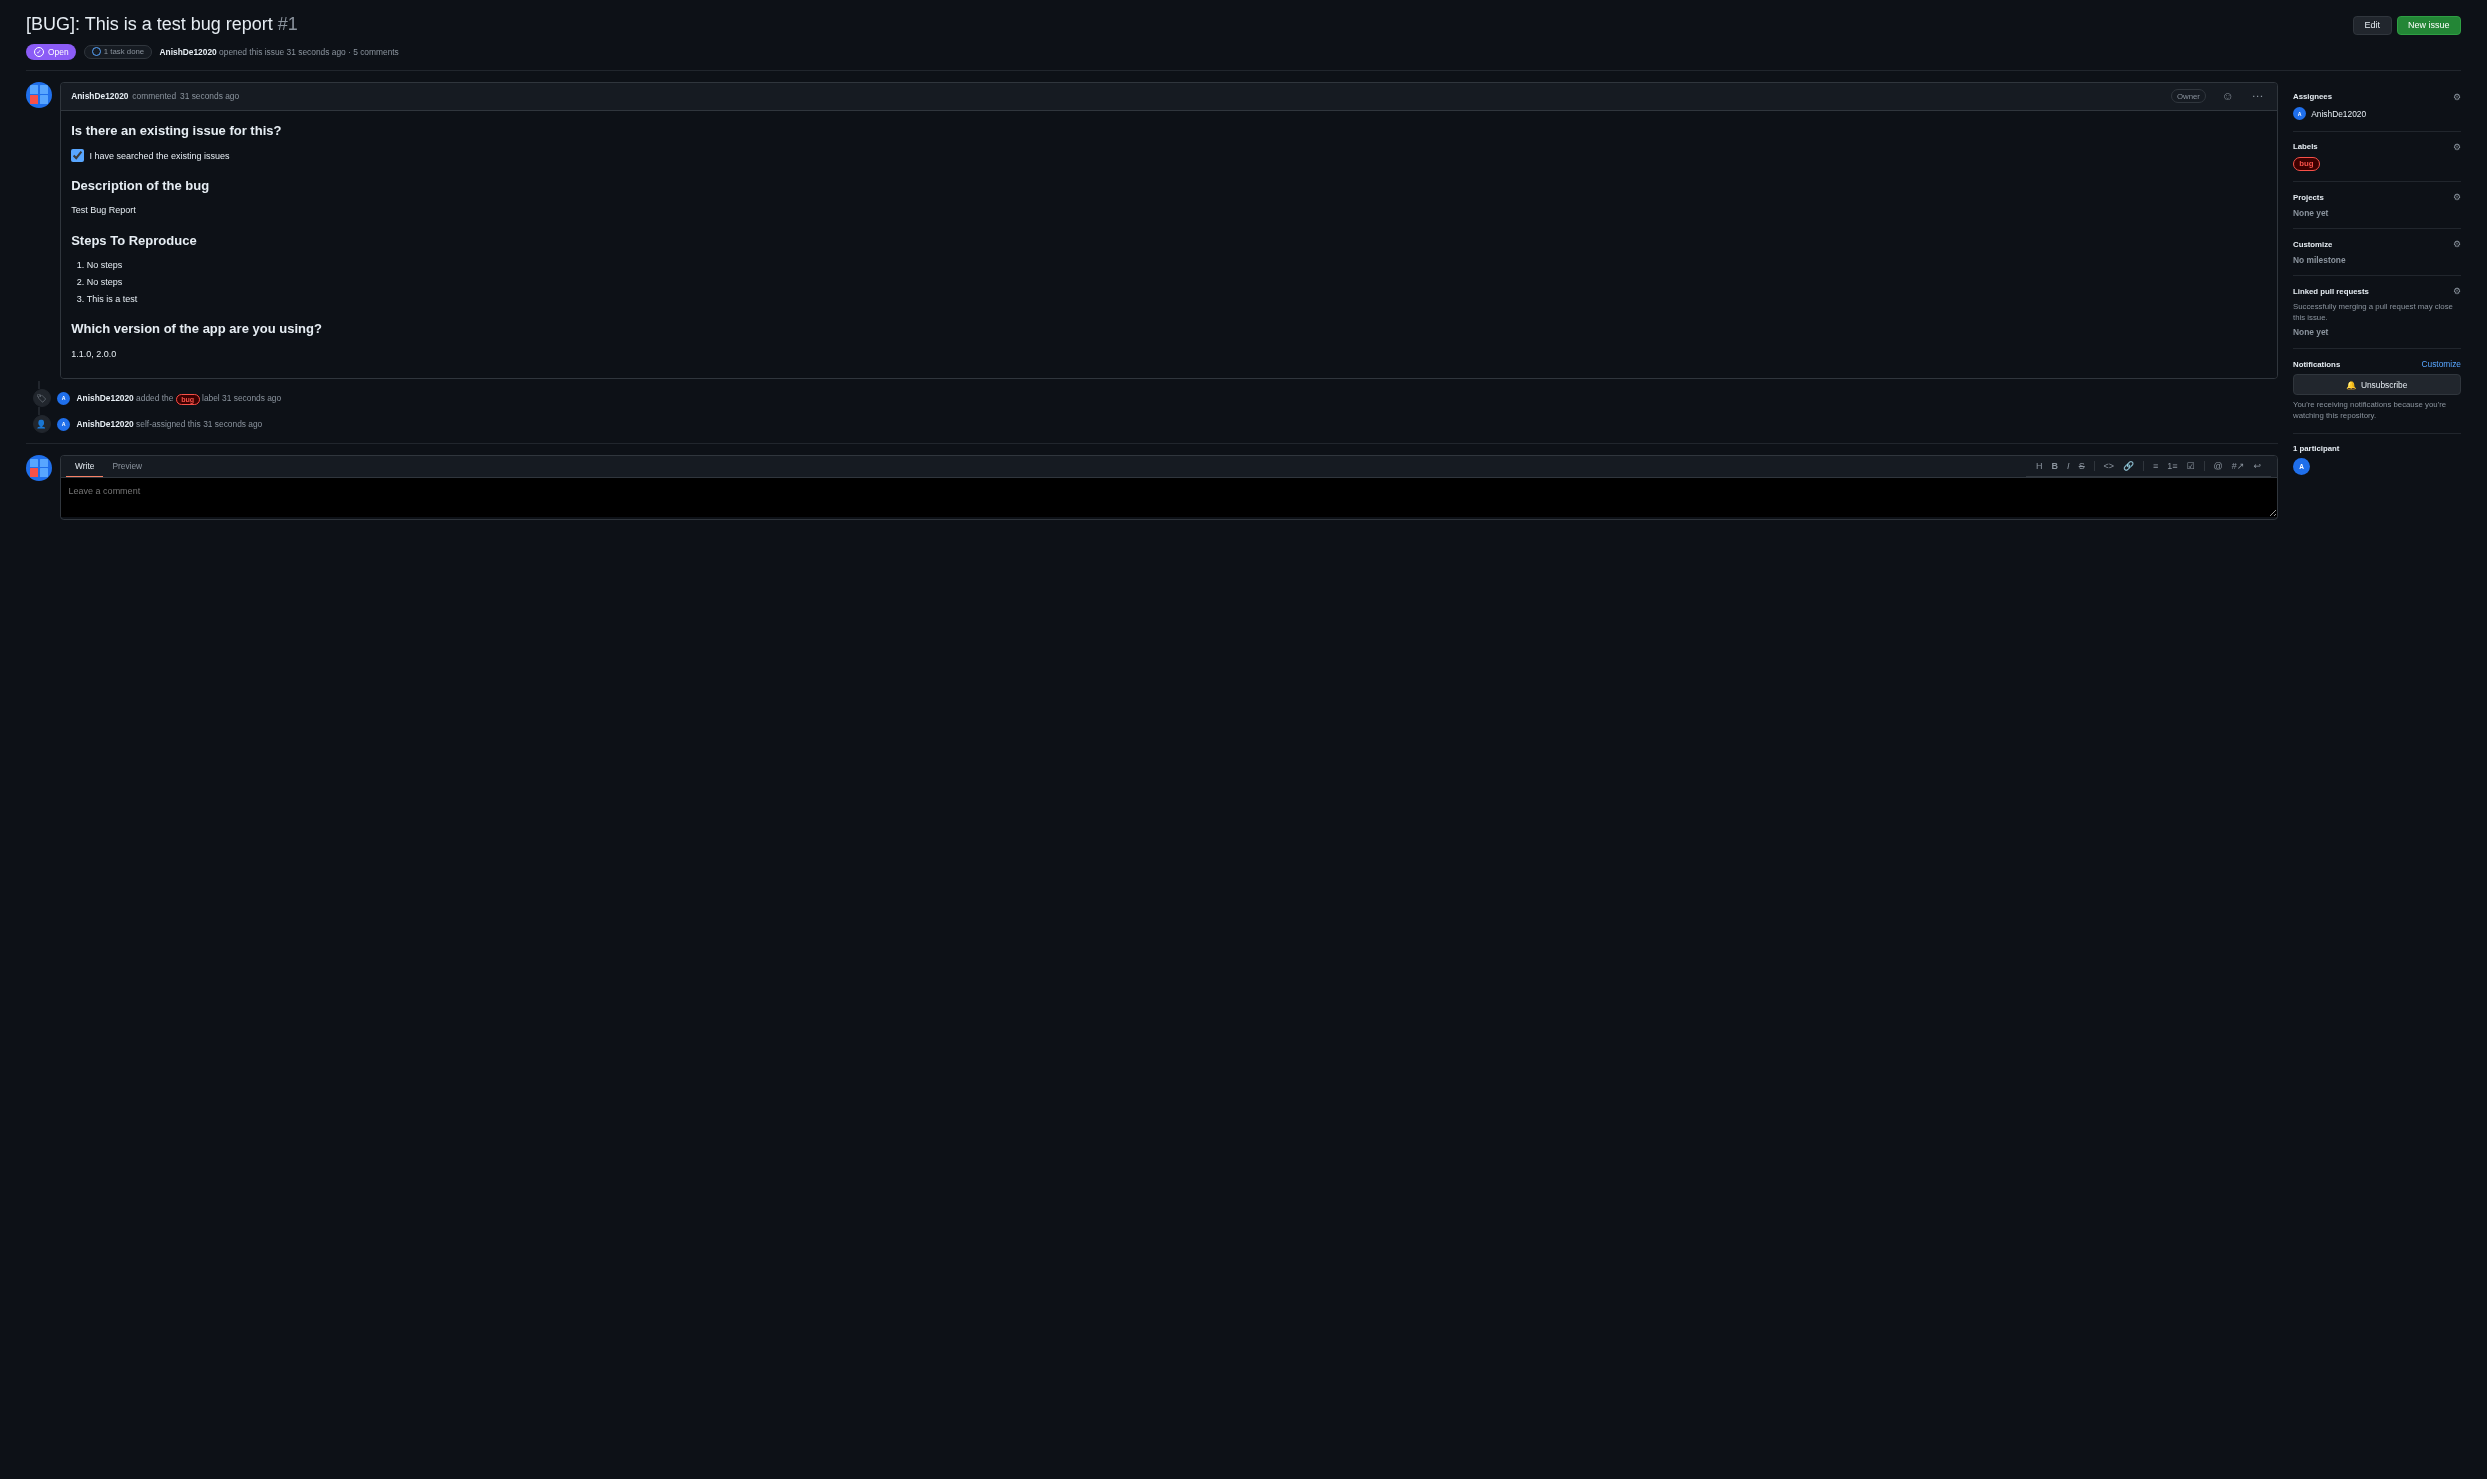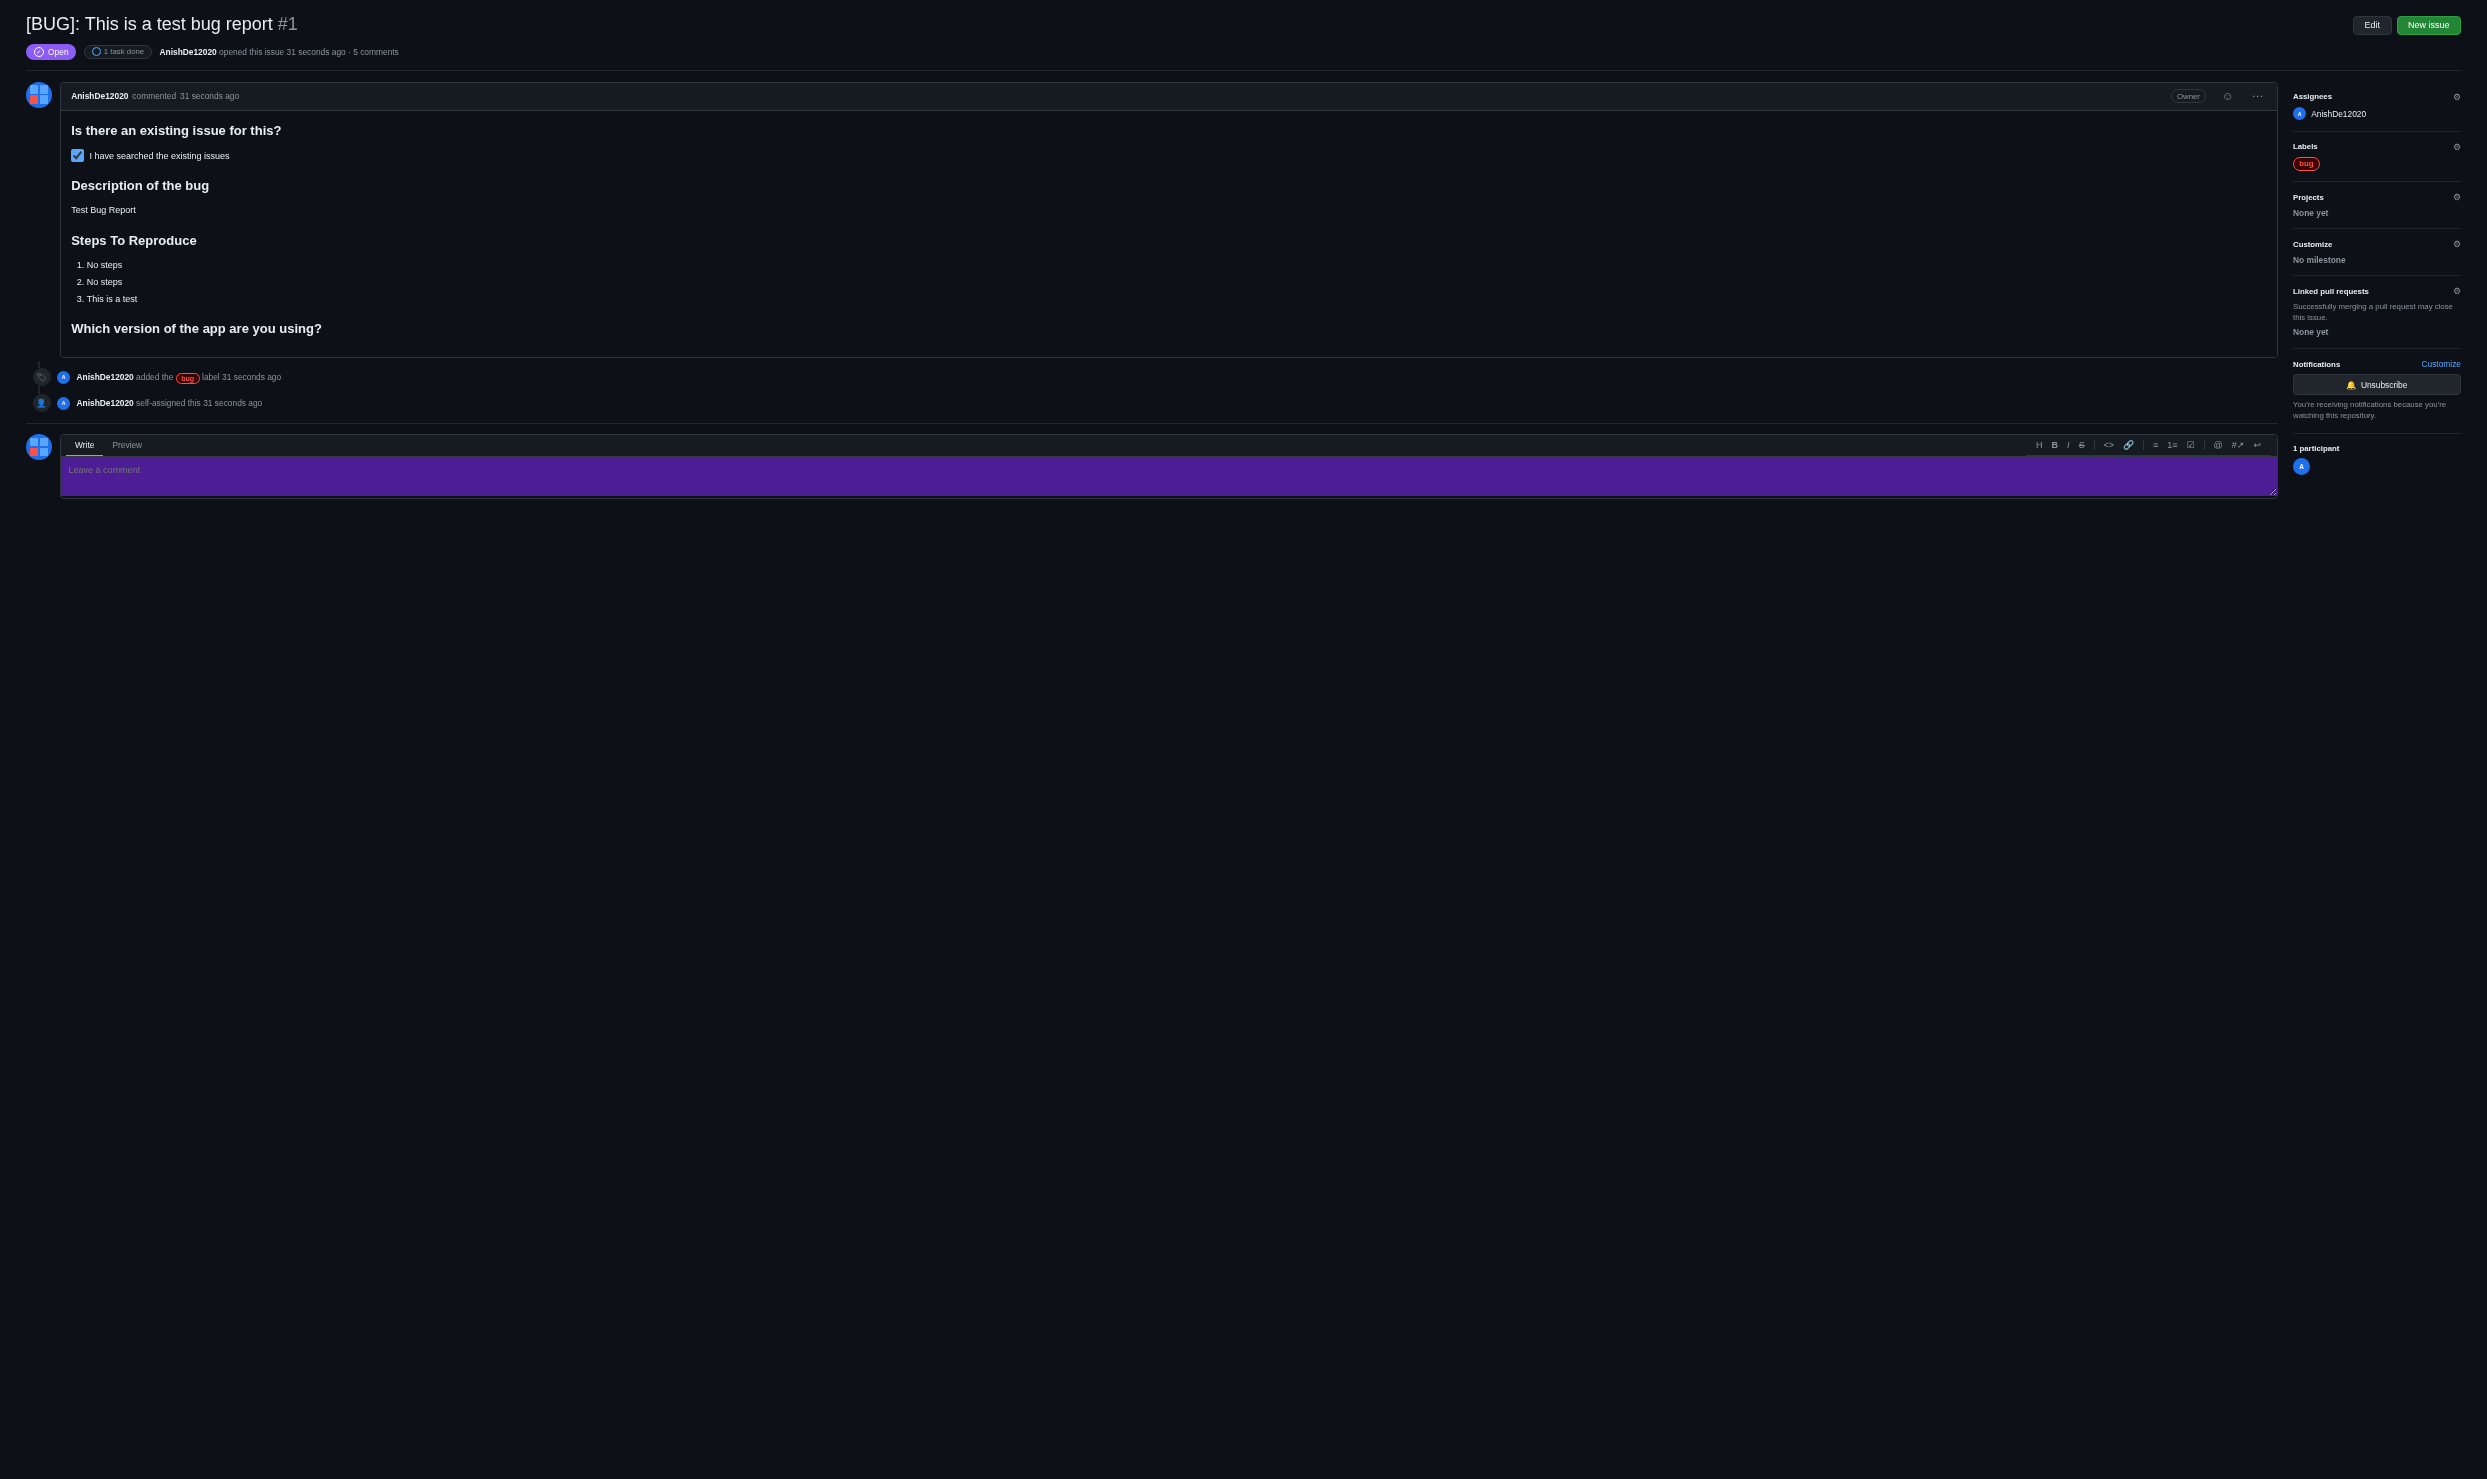--- a/index.html
+++ b/index.html
@@ -363,21 +363,21 @@
     }
     .toolbar-divider {
       width: 0.6px;
       height: 10.4px;
       background: #30363d;
       margin: 0 2.6px;
     }
     .comment-textarea {
       width: 100%;
       min-height: 39px;
-      background: #4c1d95;
+      background: #000000;
       border: none;
       color: #8b949e;
       padding: 7.8px;
       font-size: 9px;
       resize: vertical;
       outline: none;
       font-family: inherit;
     }
 
     
@@ -528,20 +528,21 @@
           </div>
           <h3>Description of the bug</h3>
           <p class="body-text">Test Bug Report</p>
           <h3>Steps To Reproduce</h3>
           <ol class="steps-list">
             <li>No steps</li>
             <li>No steps</li>
             <li>This is a test</li>
           </ol>
           <h3>Which version of the app are you using?</h3>
+          <p class="body-text">1.1.0, 2.0.0</p>
         </div>
       </div>
     </div>
 
     <div class="timeline-event">
       <div class="timeline-icon">🏷</div>
       <div class="avatar-sm">A</div>
       <span class="timeline-text">
         <strong>AnishDe12020</strong>
         added the

